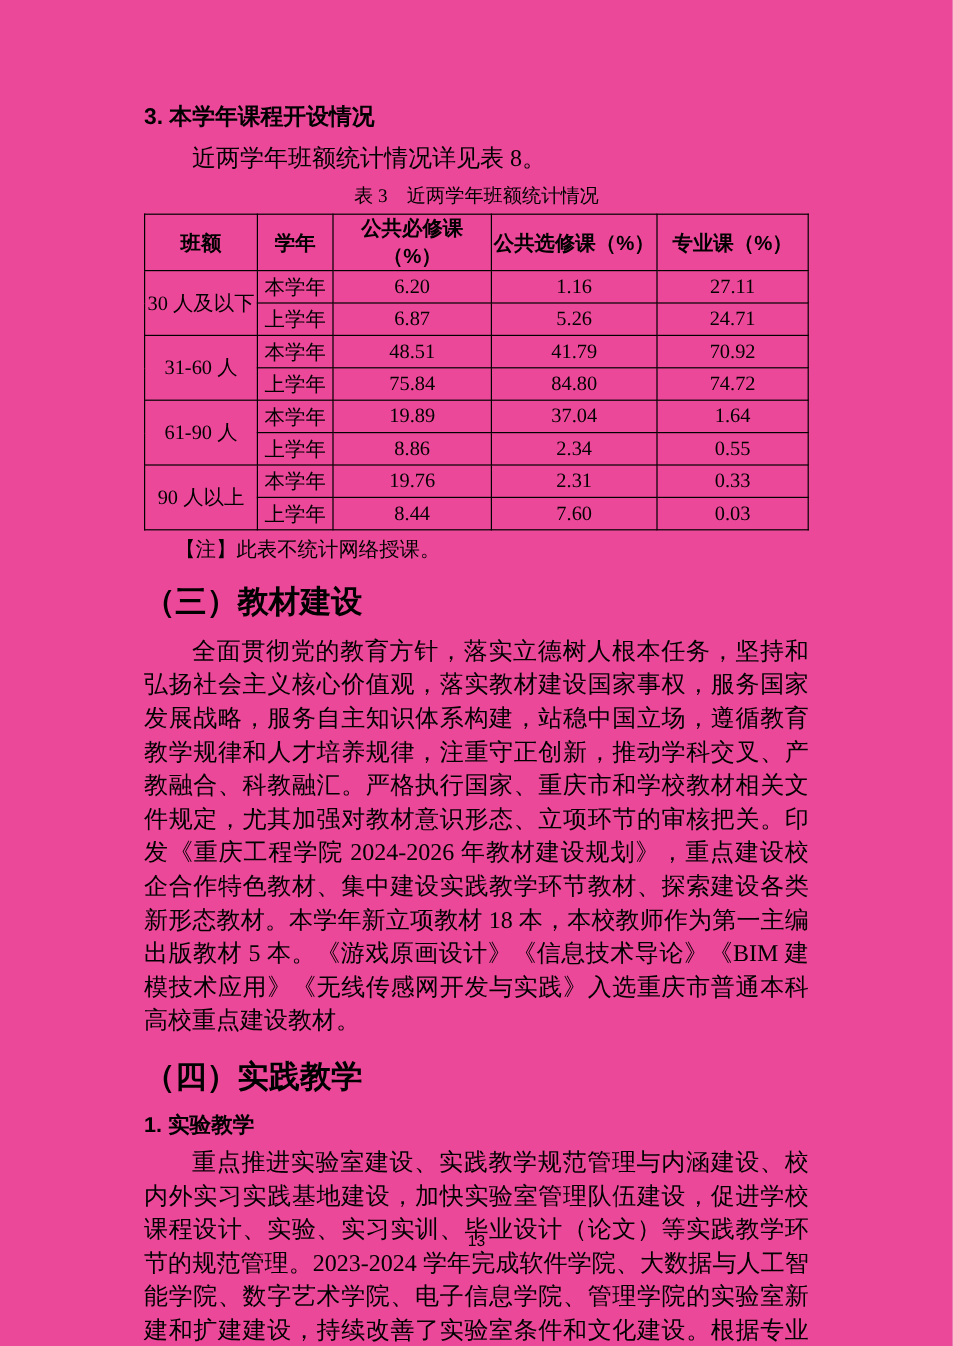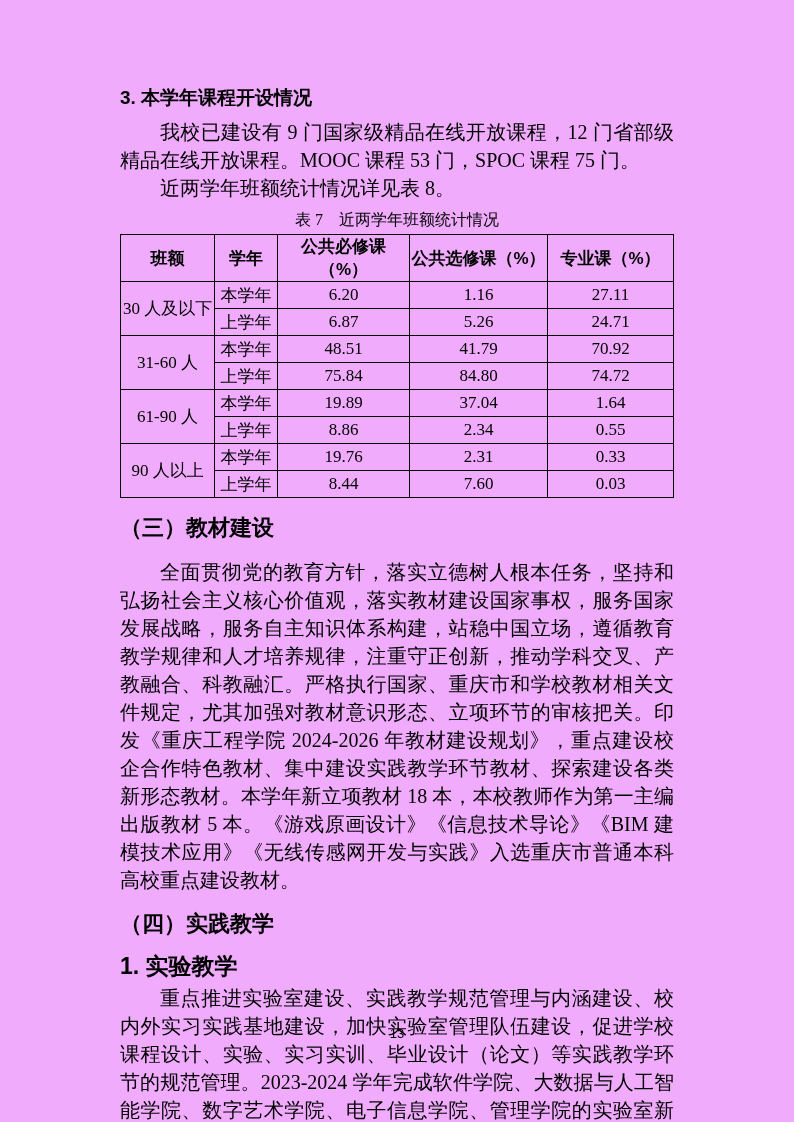--- a/index.html
+++ b/index.html
@@ -1,21 +1,21 @@
 <!DOCTYPE html>
 <html><head>
 <meta charset="utf-8">
 <style>
   html, body { margin: 0; padding: 0; background: #e8e8e8; }
   .page {
     position: relative;
     width: 794px;
     height: 1122px;
     margin: 0 auto;
-    background: #f0abfc;
+    background: #ec4899;
     color: #000000;
     font-family: "Liberation Serif", serif;
     overflow: hidden;
   }
   .content {
     position: absolute;
     left: 120px;
     top: 86px;
     width: 554px;
   }
@@ -57,54 +57,53 @@
     font-weight: bold;
   }
   table.class-size td { height: 26px; font-weight: normal; }
   .table-note {
     font-size: 17px;
     line-height: 22px;
     margin: 5px 0 0 0;
     padding-left: 26px;
   }
   .h-level2 {
-    font-family: Liberation Mono, monospace;
+    font-family: Liberation Sans, sans-serif;
     font-weight: bold;
-    font-size: 22px;
+    font-size: 26px;
     line-height: 28px;
     margin: 18px 0 14px 0;
   }
   .h-sub {
     font-family: "Liberation Sans", sans-serif;
     font-weight: bold;
-    font-size: 23px;
+    font-size: 18px;
     line-height: 24px;
     margin: 6px 0 6px 0;
   }
   .page-number {
     position: absolute;
     top: 1026px;
     left: 0;
     width: 100%;
     text-align: center;
     font-size: 13px;
     font-family: Liberation Sans, sans-serif;
   }
 </style>
 </head>
 <body>
 
 <div class="page">
   <div class="content">
 
     <div class="h-level3">3. 本学年课程开设情况</div>
-    <p class="body-para">我校已建设有 9 门国家级精品在线开放课程，12 门省部级精品在线开放课程。MOOC 课程 53 门，SPOC 课程 75 门。</p>
     <p class="body-para">近两学年班额统计情况详见表 8。</p>
 
-    <div class="table-caption">表 7　近两学年班额统计情况</div>
+    <div class="table-caption">表 3　近两学年班额统计情况</div>
 
     <table class="class-size">
       <colgroup>
         <col style="width:94px">
         <col style="width:63px">
         <col style="width:132px">
         <col style="width:138px">
         <col style="width:126px">
       </colgroup>
       <thead>
@@ -165,20 +164,21 @@
         </tr>
         <tr>
           <td>上学年</td>
           <td>8.44</td>
           <td>7.60</td>
           <td>0.03</td>
         </tr>
       </tbody>
     </table>
 
+    <p class="table-note">【注】此表不统计网络授课。</p>
 
     <div class="h-level2">（三）教材建设</div>
     <p class="body-para">全面贯彻党的教育方针，落实立德树人根本任务，坚持和弘扬社会主义核心价值观，落实教材建设国家事权，服务国家发展战略，服务自主知识体系构建，站稳中国立场，遵循教育教学规律和人才培养规律，注重守正创新，推动学科交叉、产教融合、科教融汇。严格执行国家、重庆市和学校教材相关文件规定，尤其加强对教材意识形态、立项环节的审核把关。印发《重庆工程学院 2024-2026 年教材建设规划》，重点建设校企合作特色教材、集中建设实践教学环节教材、探索建设各类新形态教材。本学年新立项教材 18 本，本校教师作为第一主编出版教材 5 本。《游戏原画设计》《信息技术导论》《BIM 建模技术应用》《无线传感网开发与实践》入选重庆市普通本科高校重点建设教材。</p>
 
     <div class="h-level2">（四）实践教学</div>
     <div class="h-sub">1. 实验教学</div>
     <p class="body-para">重点推进实验室建设、实践教学规范管理与内涵建设、校内外实习实践基地建设，加快实验室管理队伍建设，促进学校课程设计、实验、实习实训、毕业设计（论文）等实践教学环节的规范管理。2023-2024 学年完成软件学院、大数据与人工智能学院、数字艺术学院、电子信息学院、管理学院的实验室新建和扩建建设，持续改善了实验室条件和文化建设。根据专业调研情况系统规划校企合作</p>
 
   </div>
 

